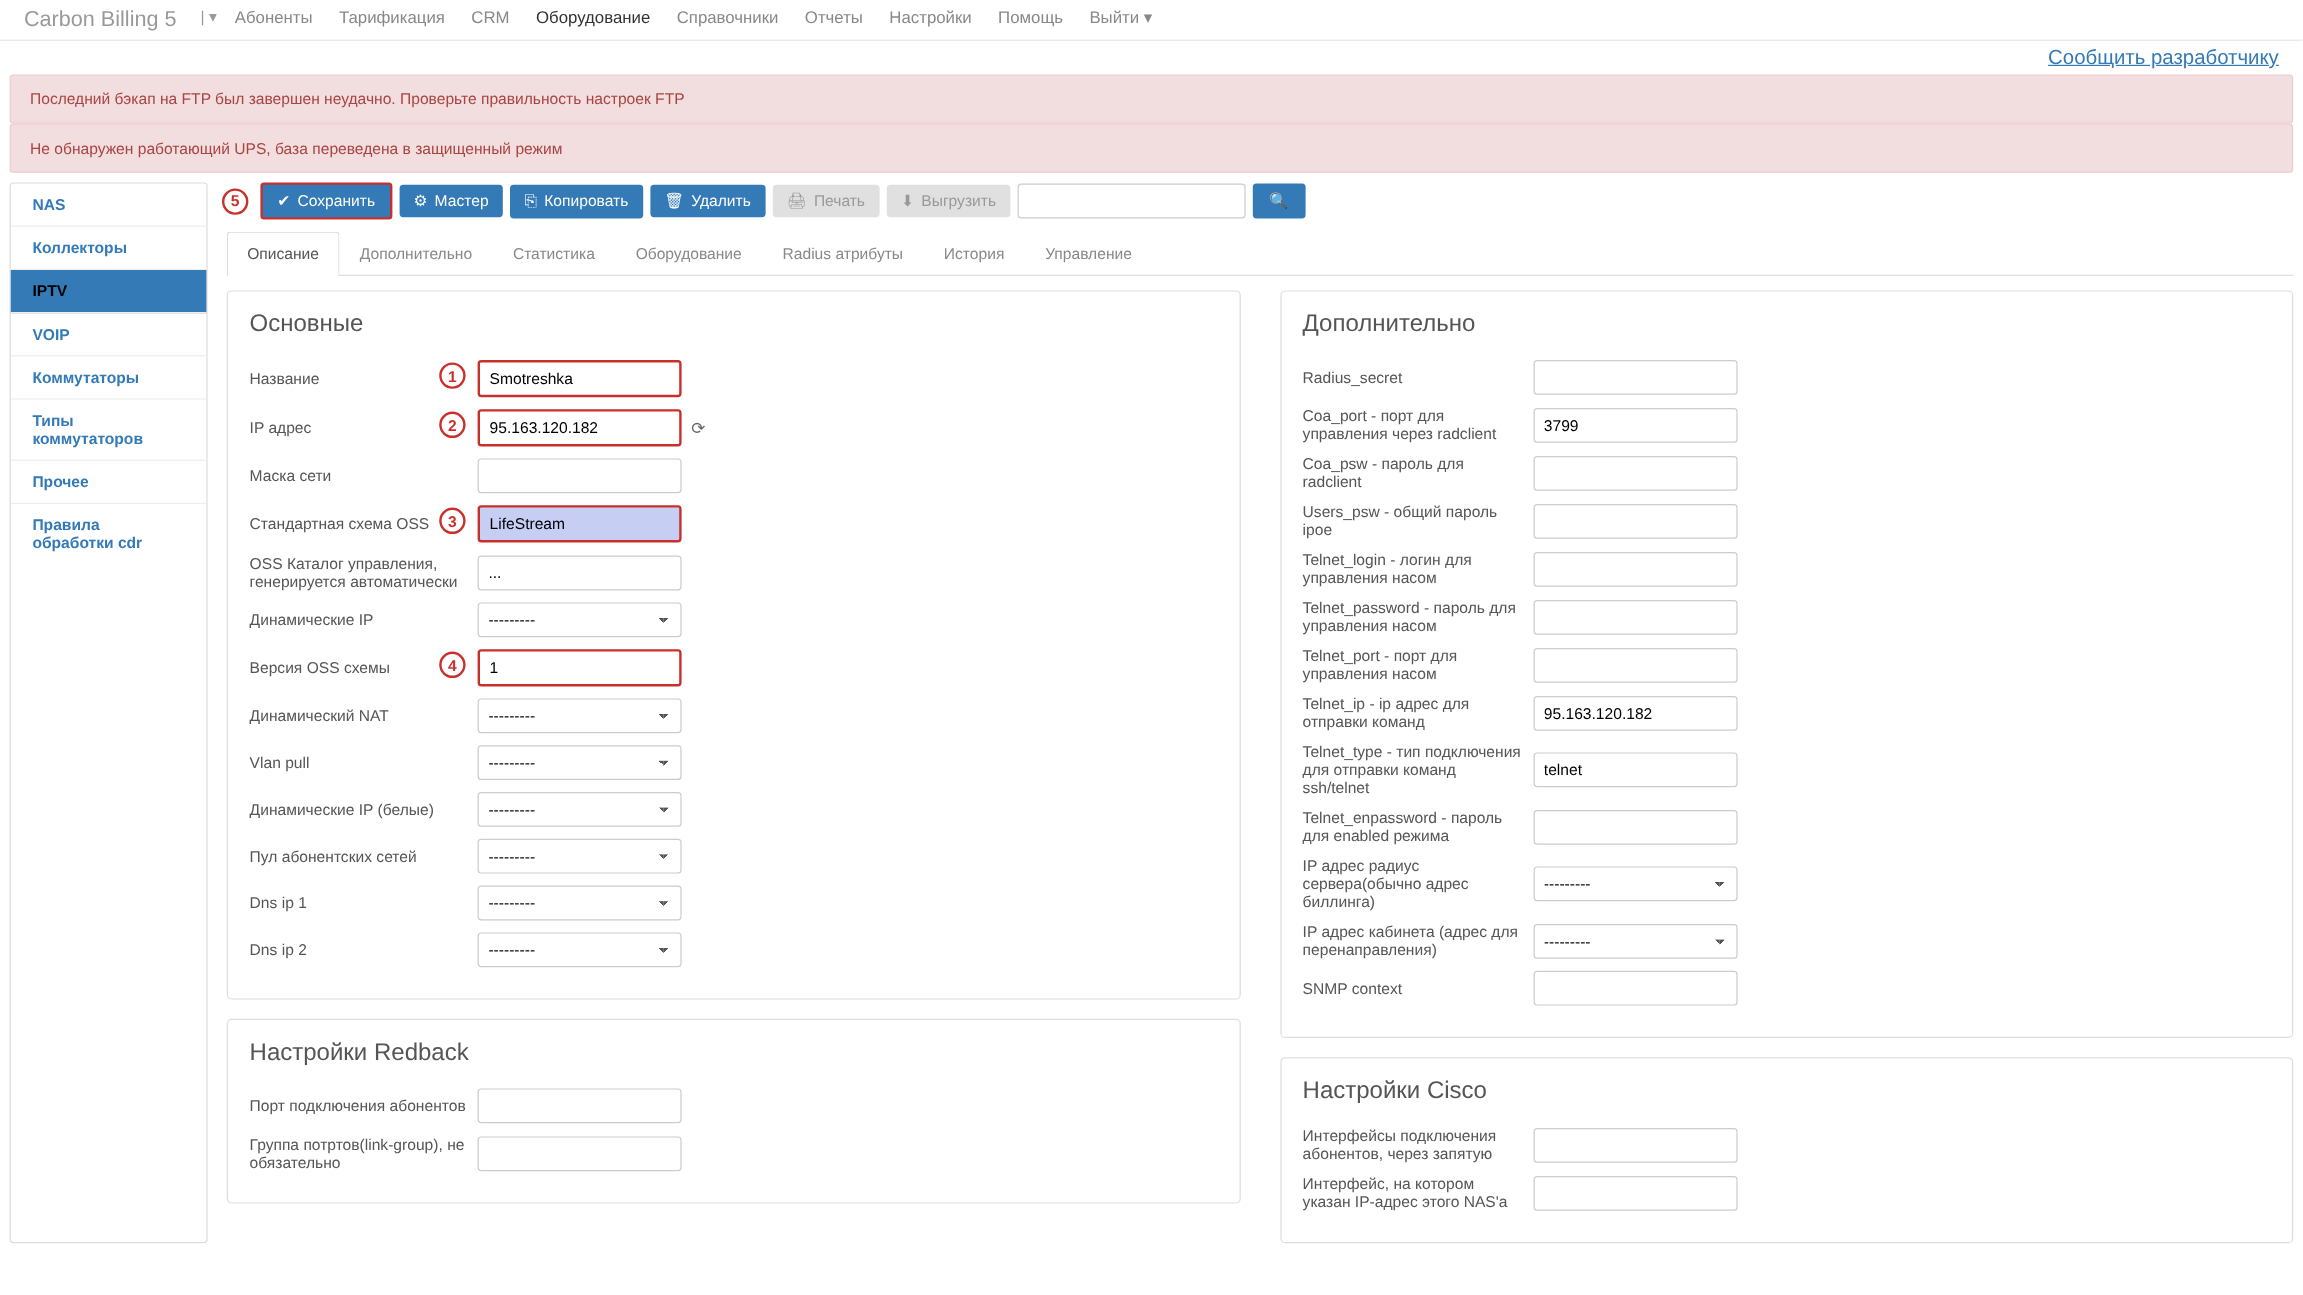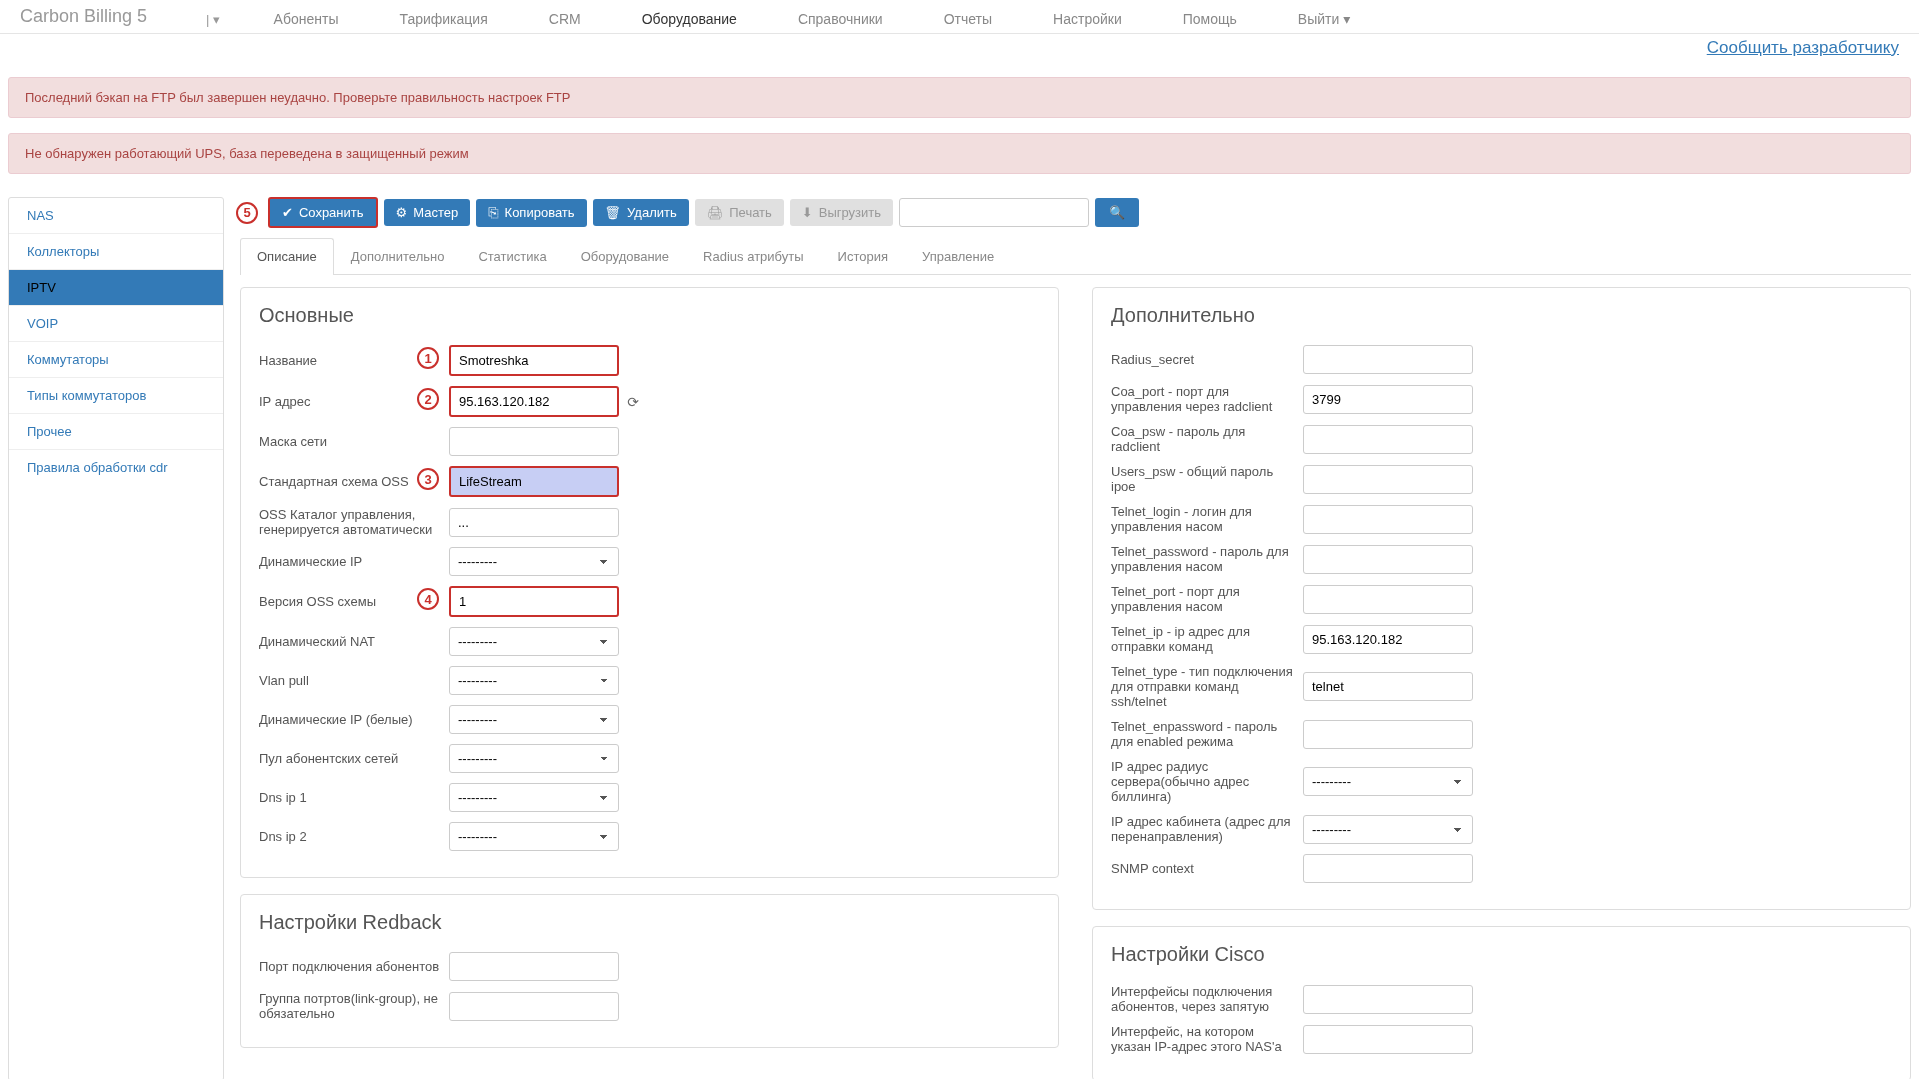--- a/index.html
+++ b/index.html
@@ -1,26 +1,26 @@
 <!DOCTYPE html>
 <html><head>
 <meta charset="utf-8">
 <style>
 * { box-sizing: border-box; margin: 0; padding: 0; }
 body { font-family: -apple-system, BlinkMacSystemFont, "Segoe UI", Helvetica, Arial, sans-serif; font-size: 14px; color: #333; background: #fff; }
-.topnav { display: flex; align-items: flex-end; padding: 6px 20px; border-bottom: 1px solid #e5e5e5; gap: 39px; }
+.topnav { display: flex; align-items: flex-start; padding: 6px 20px; border-bottom: 1px solid #e5e5e5; }
 .brand { color: #999; font-size: 18px; font-weight: 400; margin-right: 20px; }
 .topnav-sep { color: #999; margin-right: 15px; font-size: 13px; }
 .topnav a { color: #888; text-decoration: none; margin-right: 22px; font-size: 14px; }
 .topnav a.active { color: #333; font-weight: 500; }
 .report-link { text-align: right; padding: 4px 20px; }
 .report-link a { color: #337ab7; text-decoration: underline; font-size: 17px; }
-.alert { background: #f2dede; color: #a94442; padding: 12px 16px; margin: 15px 8px; border: 1px solid #ebccd1; border-radius: 3px; font-size: 13px; }
+.alert { background: #f2dede; color: #a94442; padding: 12px 16px; margin: 0 8px; border: 1px solid #ebccd1; border-radius: 3px; font-size: 13px; }
 .main-wrap { display: flex; padding: 8px; gap: 16px; }
-.sidebar { width: 216px; background: #fff; border: 1px solid #ddd; border-radius: 3px; }
+.sidebar { width: 165px; background: #fff; border: 1px solid #ddd; border-radius: 3px; font-weight: bold; }
 .sidebar-item { padding: 10px 18px; color: #337ab7; cursor: pointer; font-size: 13px; border-bottom: 1px solid #eee; }
 .sidebar-item.active { background: #337ab7; color: #000000; }
 .sidebar-item:last-child { border-bottom: none; }
 .content { flex: 1; }
 .toolbar { display: flex; align-items: center; gap: 6px; margin-bottom: 10px; }
 .btn { display: inline-flex; align-items: center; gap: 6px; padding: 6px 12px; border: none; border-radius: 3px; cursor: pointer; font-size: 13px; color: #fff; background: #337ab7; }
 .btn-disabled { background: #e0e0e0; color: #999; cursor: not-allowed; }
 .btn-save { border: 2px solid #c9302c; }
 .btn-icon-only { padding: 7px 14px; }
 .toolbar-input { flex: 0 0 190px; padding: 6px 8px; border: 1px solid #ccc; border-radius: 3px; font-size: 13px; }

